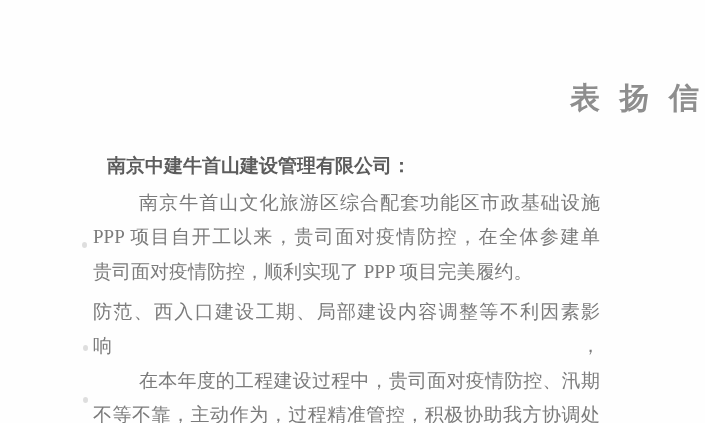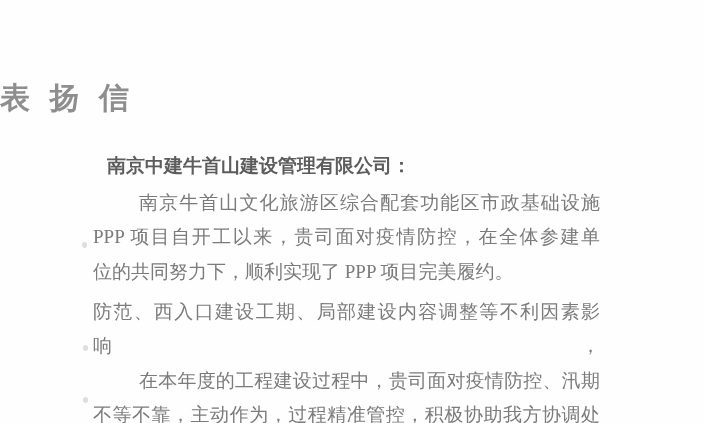--- a/index.html
+++ b/index.html
@@ -14,21 +14,21 @@
     width: 705px;
     height: 423px;
     background: var(--paper, #fefefe);
     overflow: hidden;
   }
   .title {
     position: absolute;
     top: 80px;
     left: 0;
     right: 0;
-    text-align: left;
+    text-align: right;
     font-size: 30px;
     line-height: 36px;
     font-weight: 700;
     letter-spacing: 6px;
     color: var(--ink_title, #8e8e8e);
     white-space: pre;
   }
   .letter-body {
     position: absolute;
     left: 93px;
@@ -69,21 +69,21 @@
 <div class="page">
 
   <h1 class="title">表 扬 信</h1>
 
   <div class="letter-body">
     <p class="salutation">南京中建牛首山建设管理有限公司：</p>
     <div>
         <div class="paragraph">
           <div class="line indent">南京牛首山文化旅游区综合配套功能区市政基础设施</div>
           <div class="line">PPP 项目自开工以来，贵司面对疫情防控，在全体参建单</div>
-          <div class="line endline">位的共同努力下，顺利实现了 PPP 项目完美履约。</div>
+          <div class="line endline">贵司面对疫情防控，顺利实现了 PPP 项目完美履约。</div>
         </div>
         <div class="paragraph para-gap">
           <div class="line">防范、西入口建设工期、局部建设内容调整等不利因素影响，</div>
           <div class="line indent">在本年度的工程建设过程中，贵司面对疫情防控、汛期</div>
           <div class="line">不等不靠，主动作为，过程精准管控，积极协助我方协调处</div>
         </div>
       </div>
   </div>
 
   <div class="speck" style="left:82px; top:242px;"></div>

